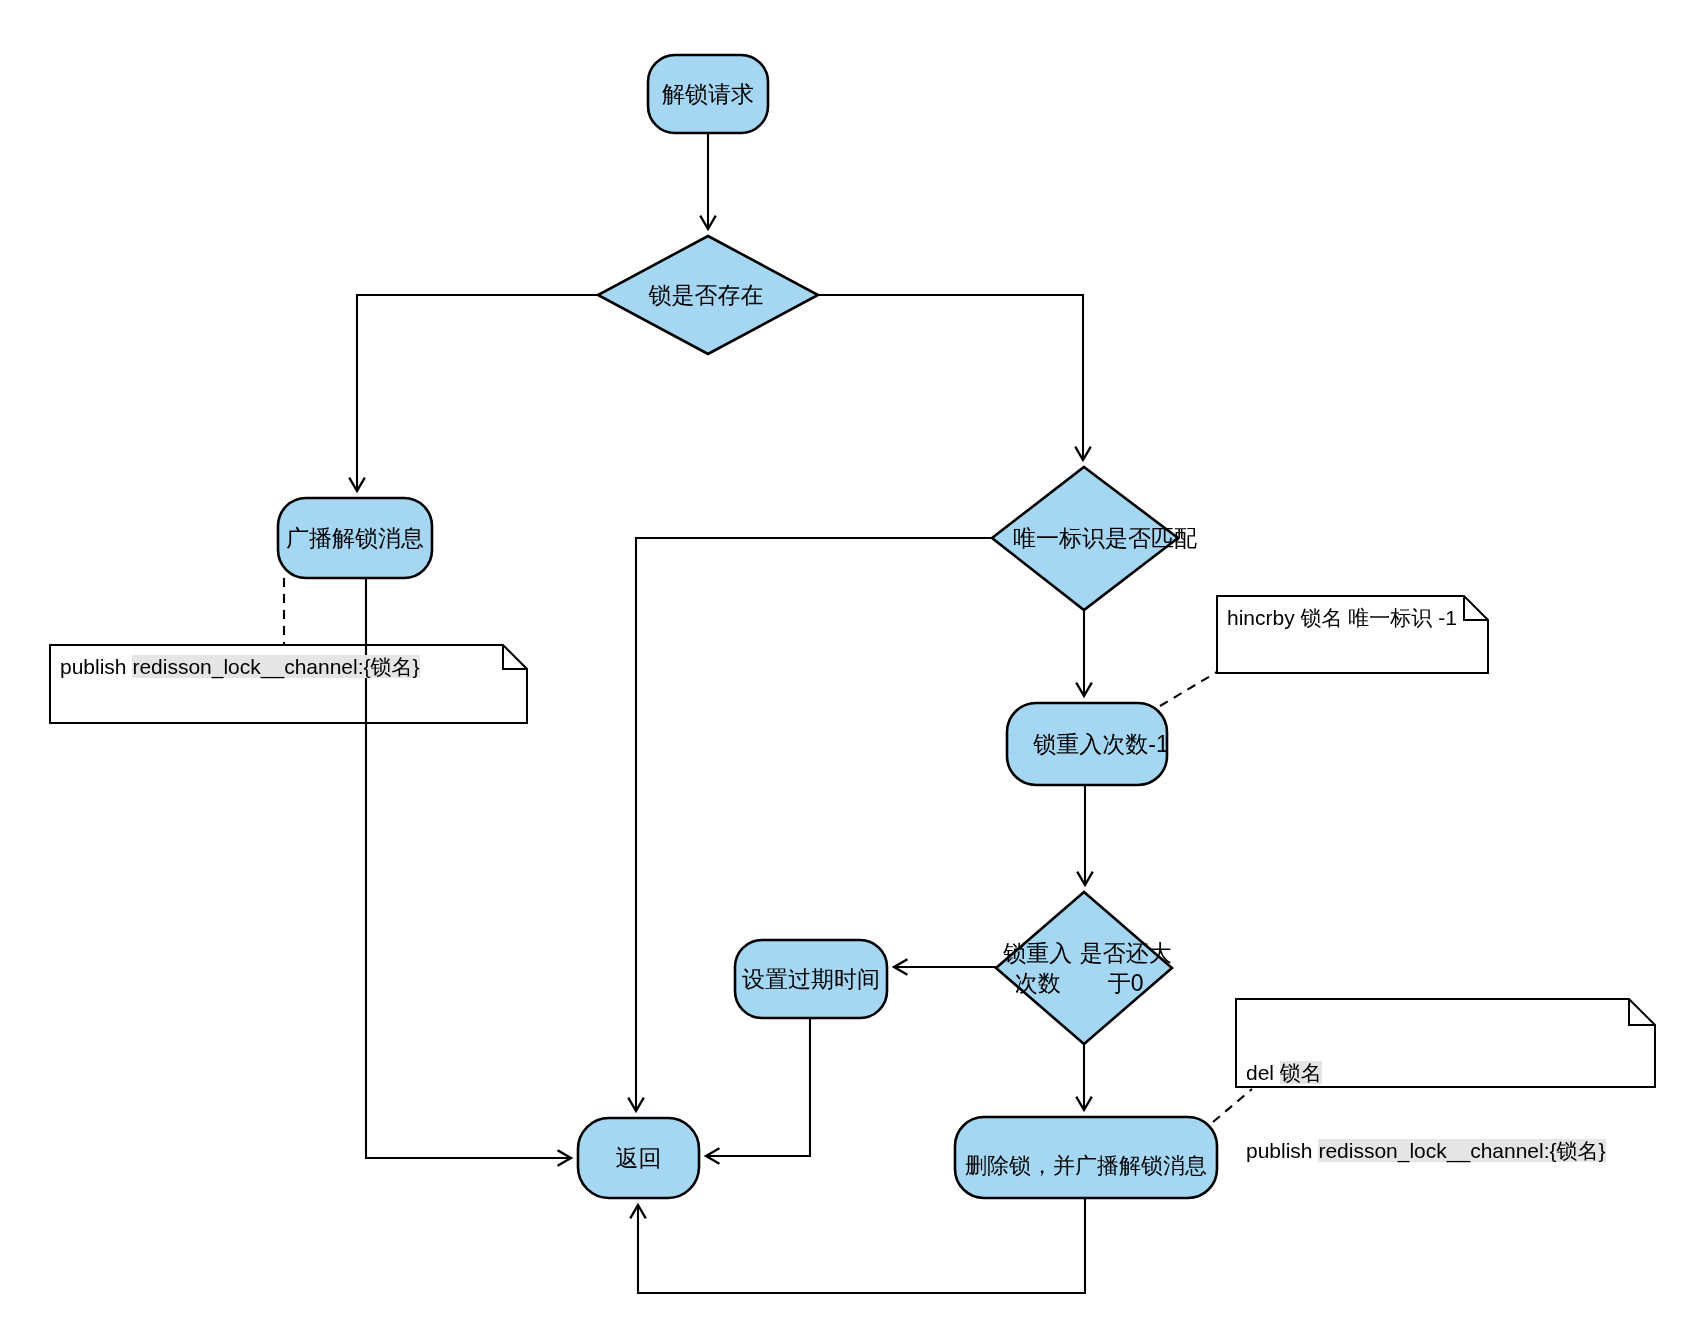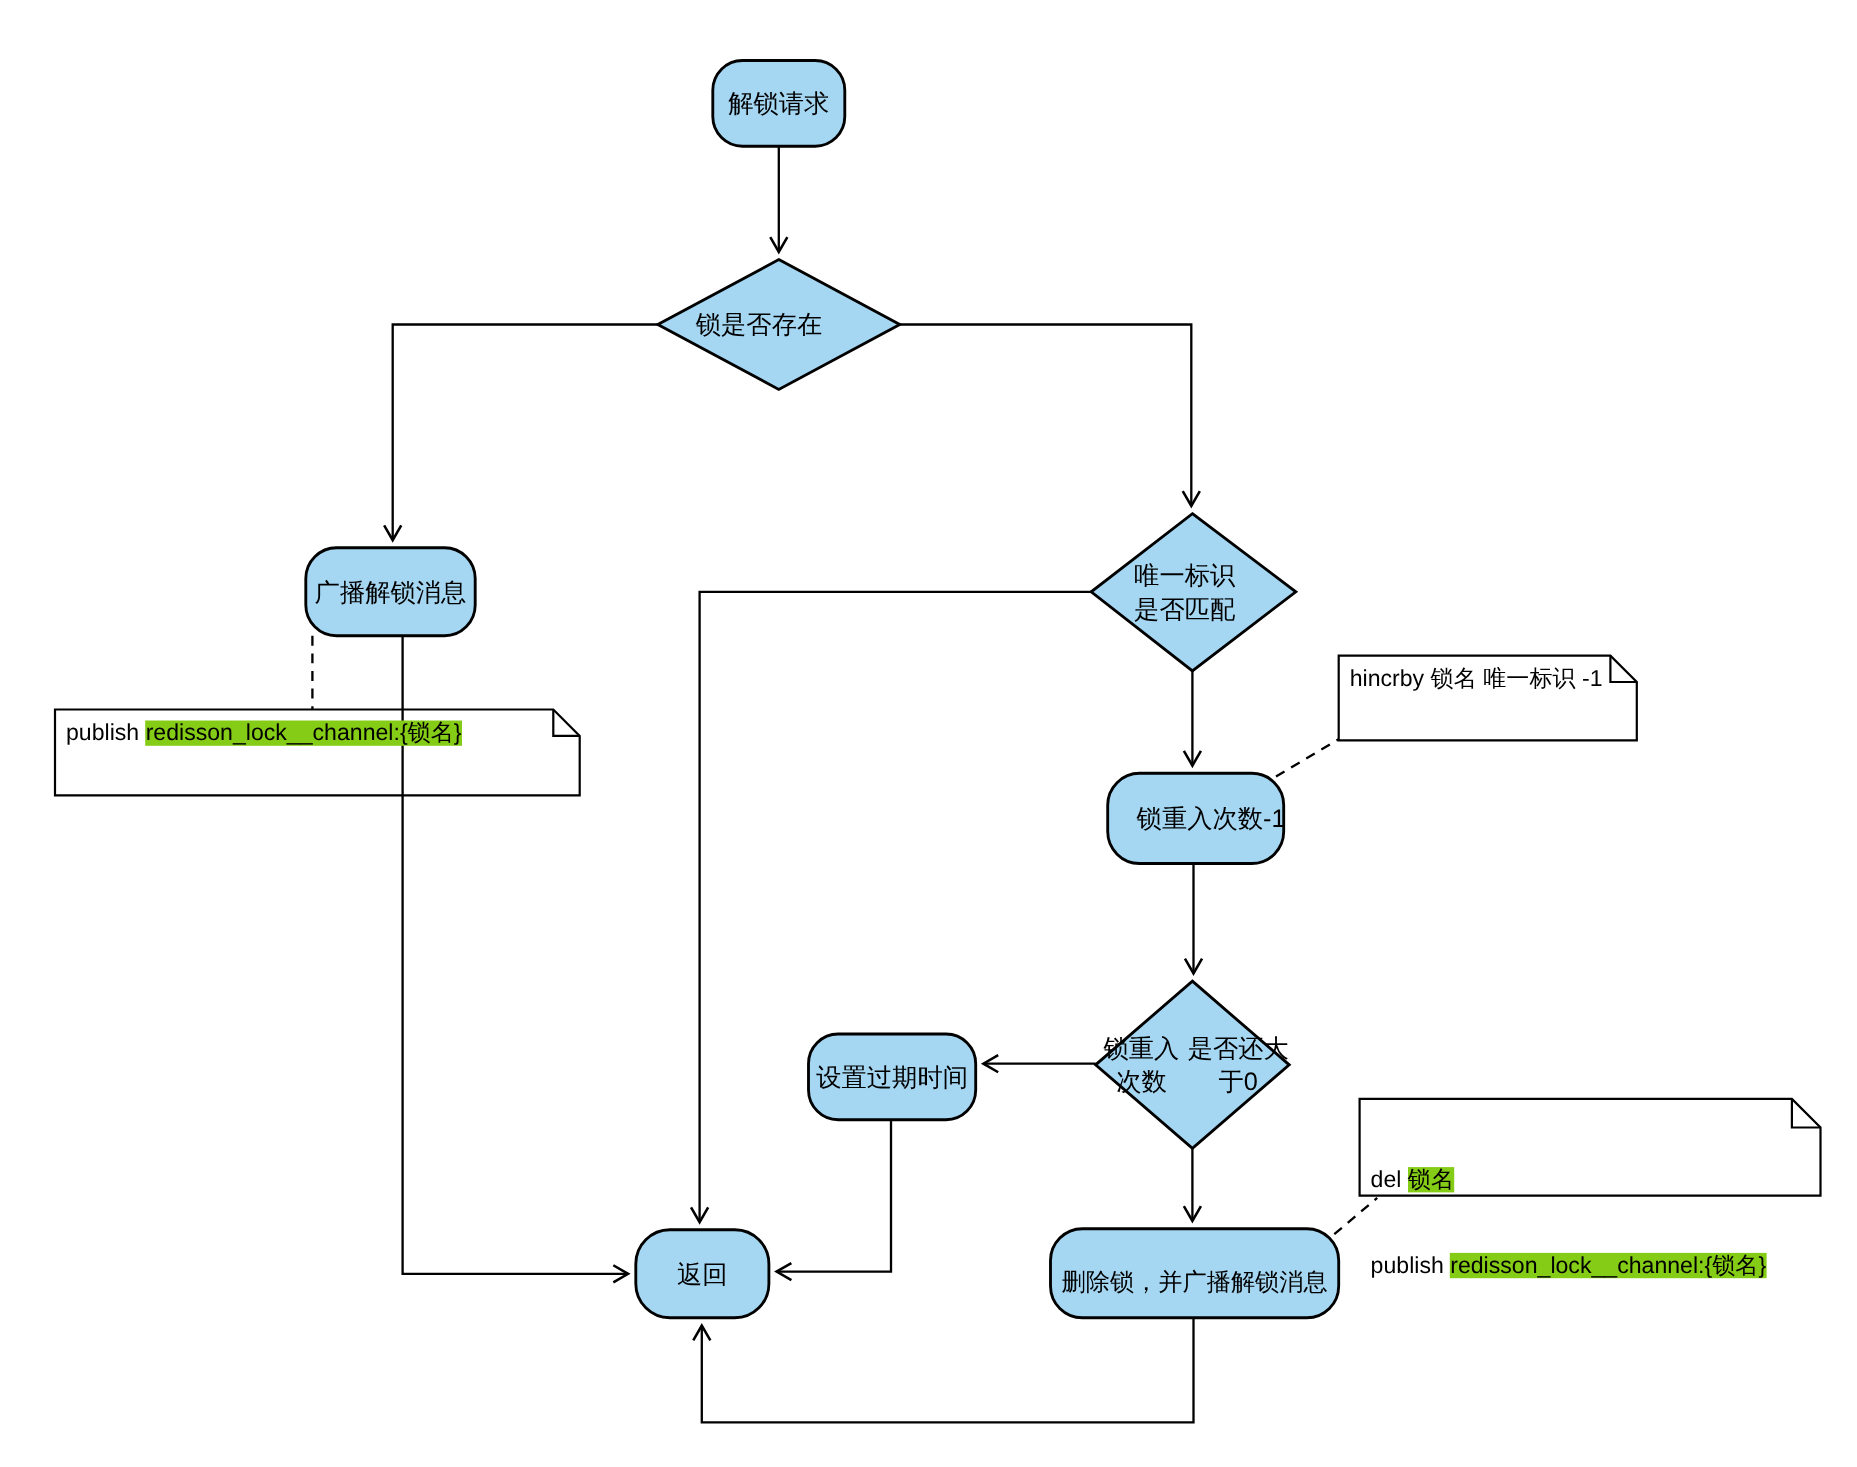--- a/index.html
+++ b/index.html
@@ -15,21 +15,21 @@
   .nodeshape{stroke:#000;stroke-width:2.6;}
   .noteshape{stroke:#000;stroke-width:2;}
   .noteflap{fill:none;stroke:#000;stroke-width:2;}
   .edge{fill:none;stroke:#000;stroke-width:2.1;}
   .edge.dashed{stroke-dasharray:9 7;}
   .txt{position:absolute;display:flex;align-items:center;justify-content:center;
        text-align:center;line-height:1.32;}
   .node-label{font-size:23px;}
   .edge-label{font-size:23px;transform:translate(-50%,-50%);white-space:nowrap;}
   .note-text{position:absolute;font-size:21px;line-height:26px;white-space:pre;text-align:left;}
-  .code-hl{background:#84cc16;}
+  .code-hl{background:#e5e5e5;}
 </style>
 </head>
 <body>
 
 <div id="canvas">
 
   <svg id="diagram-svg" viewBox="0 0 1688 1334" xmlns="http://www.w3.org/2000/svg">
     <defs>
       <marker id="arrow" markerWidth="9" markerHeight="9" refX="7.2" refY="4.5" orient="auto" markerUnits="strokeWidth">
         <path d="M0.8,0.8 L7.2,4.5 L0.8,8.2" fill="none" stroke="#000" stroke-width="1.1"></path>
@@ -70,25 +70,25 @@
     <polygon class="nodeshape" points="1084,467 1178,538 1084,610 992,538" fill="#a5d7f3"></polygon>
     <rect class="nodeshape" x="1007" y="703" width="160" height="82" rx="29" fill="#a5d7f3"></rect>
     <polygon class="nodeshape" points="1084,892 1172,968 1084,1044 996,968" fill="#a5d7f3"></polygon>
     <rect class="nodeshape" x="735" y="940" width="152" height="78" rx="27" fill="#a5d7f3"></rect>
     <rect class="nodeshape" x="955" y="1117" width="262" height="81" rx="29" fill="#a5d7f3"></rect>
     <rect class="nodeshape" x="578" y="1118" width="121" height="80" rx="31" fill="#a5d7f3"></rect>
   </svg>
 
   <div class="txt node-label" style="left:648px;top:55px;width:120px;height:78px;">解锁请求</div>
 
-  <div class="txt node-label" style="left:580px;top:236px;width:220px;height:118px;text-align:center;">锁是否存在</div>
+  <div class="txt node-label" style="left:596px;top:236px;width:220px;height:118px;text-align:center;">锁是否存在</div>
 
   <div class="txt node-label" style="left:278px;top:498px;width:154px;height:80px;">广播解锁消息</div>
 
-  <div class="txt node-label" style="left:984px;top:467px;width:186px;height:143px;flex-direction:column;">
+  <div class="txt node-label" style="left:1012px;top:467px;width:186px;height:143px;">
     <div>唯一标识</div>
     <div>是否匹配</div>
   </div>
 
   <div class="txt node-label" style="left:1007px;top:703px;width:188px;height:82px;">锁重入次数-1</div>
 
   <div class="txt node-label" style="left:996px;top:892px;width:176px;height:152px;flex-direction:row;">
     <div>锁重入次数</div>
     <div>是否还大于0</div>
   </div>

